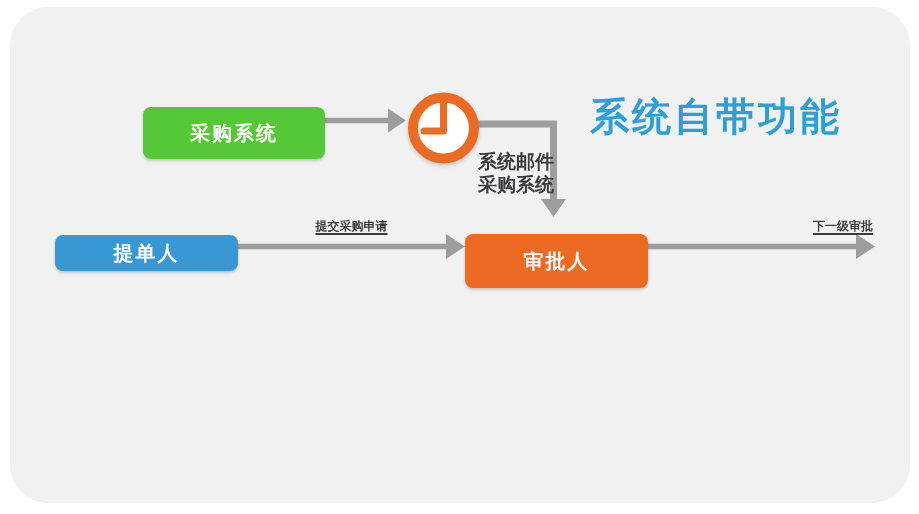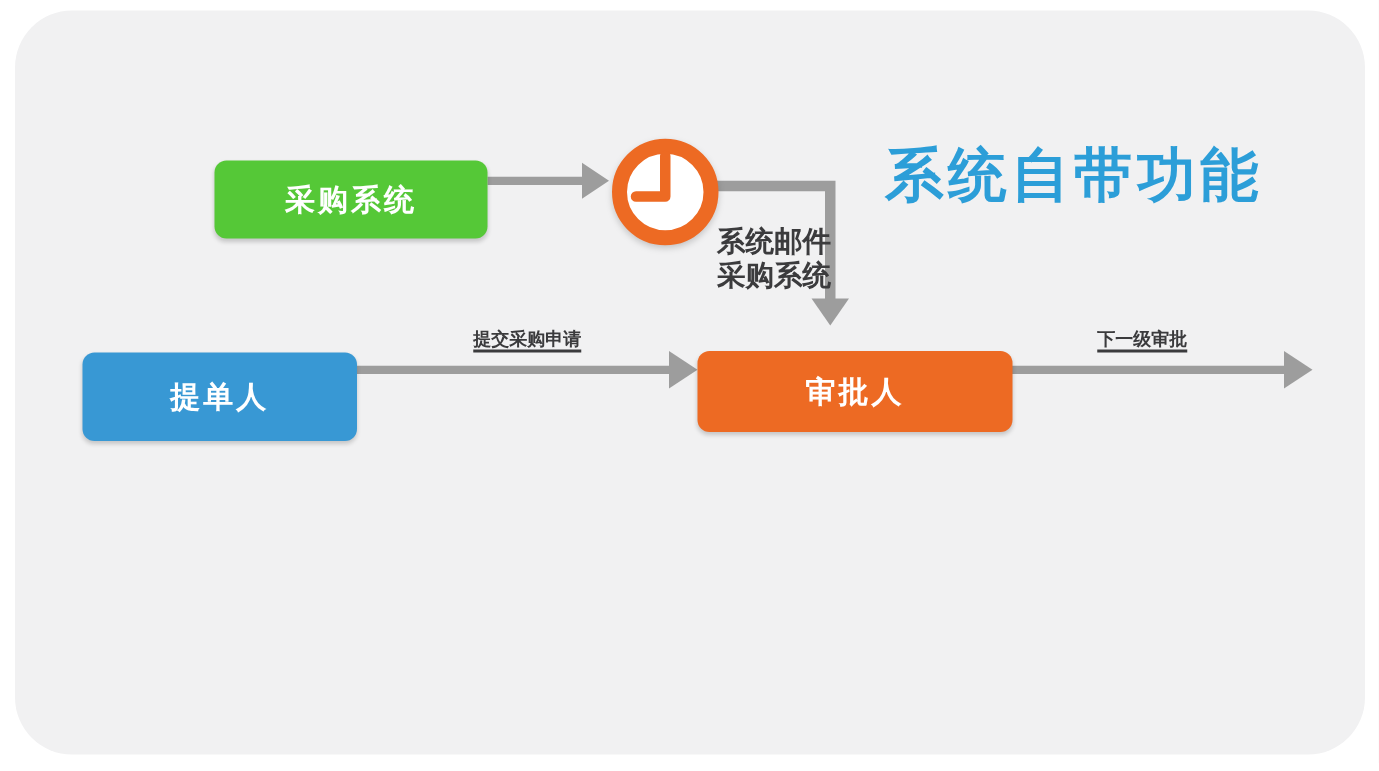--- a/index.html
+++ b/index.html
@@ -53,22 +53,22 @@
     justify-content: center;
     border-radius: 8px;
     color: var(--node-text);
     font-size: 20px;
     font-weight: bold;
     letter-spacing: 2px;
     box-shadow: 0 2px 3px rgba(0,0,0,0.18);
     margin-top: 16px;
   }
   .node-green  { left: 143px; top: 91px;  width: 182px; height: 52px; background: var(--green); }
-  .node-blue   { left: 55px;  top: 219px; width: 183px; height: 59px; background: var(--blue); }
-  .node-orange { left: 465px; top: 218px; width: 210px; height: 54px; background: var(--orange); }
+  .node-blue   { left: 55px;  top: 219px; width: 183px; height: 36px; background: var(--blue); }
+  .node-orange { left: 465px; top: 218px; width: 183px; height: 54px; background: var(--orange); }
   .pending-label {
     position: absolute;
     left: 381px; top: 44px;
     width: 122px;
     text-align: center;
     font-size: 18px;
     font-weight: bold;
     line-height: 20px;
     color: var(--pending-orange);
   }
@@ -77,21 +77,21 @@
     font-size: 12px;
     font-weight: bold;
     color: var(--text-dark);
     text-align: center;
     text-decoration: underline;
     text-decoration-thickness: 2px;
     text-underline-offset: 3px;
     white-space: nowrap;
   }
   .edge-label-submit { left: 281px; top: 218px; width: 141px; }
-  .edge-label-next   { left: 691px; top: 218px; width: 141px; }
+  .edge-label-next   { left: 732px; top: 218px; width: 141px; text-align: right; }
   .reminder-label {
     position: absolute;
     left: 478px; top: 150px;
     width: 82px;
     text-align: left;
     font-size: 19px;
     font-weight: bold;
     line-height: 23px;
     color: var(--text-dark);
   }

